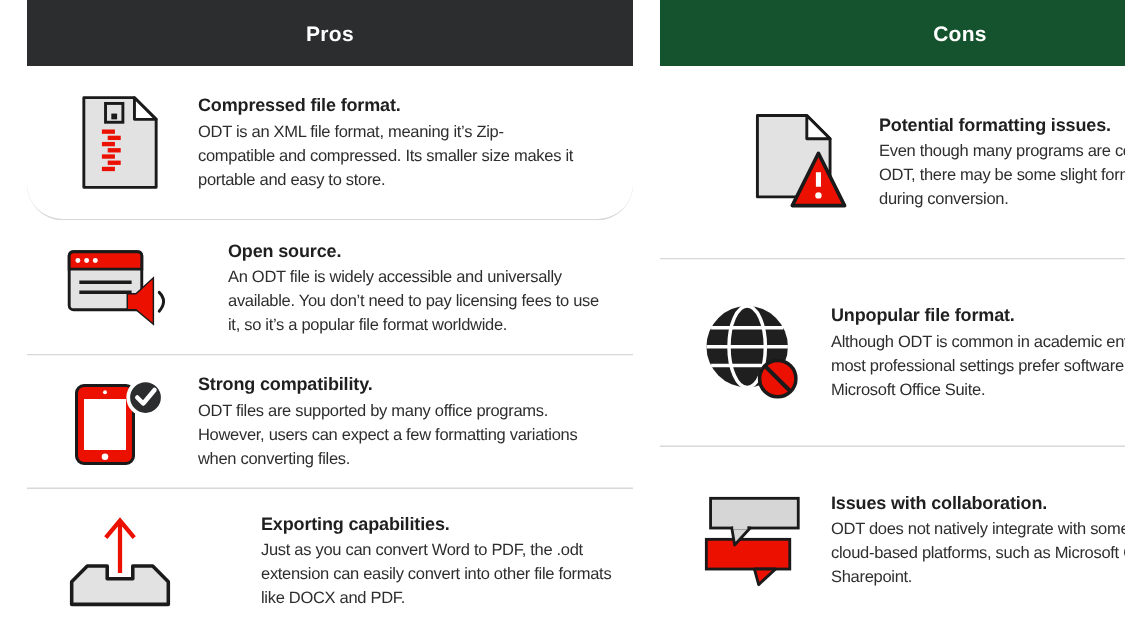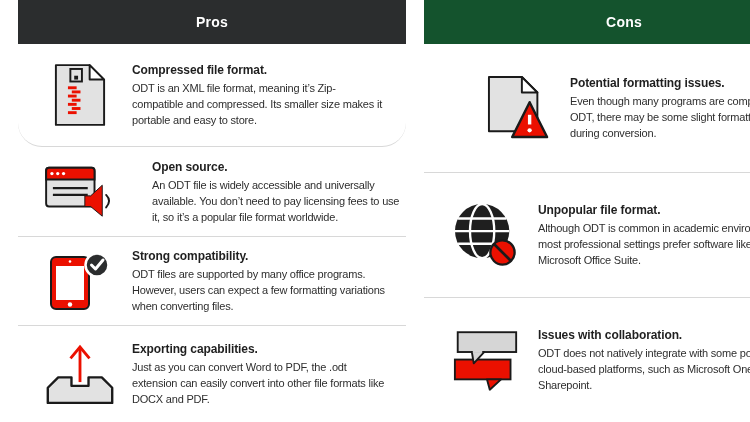--- a/index.html
+++ b/index.html
@@ -15,21 +15,21 @@
   }
   .col-header.dark{background:#2b2d2e;}
   .col-header.red{background:#14532d;}
   .row{
     display:flex;align-items:center;box-sizing:border-box;
     border-bottom:1px solid #d8d8d8;background:#ffffff;
   }
   .row.last{border-bottom:none;}
   
   .pros .r1{flex:0 0 103px;border-radius:24px;} .pros .r2{flex:0 0 90px;gap:20px;}
-  .pros .r3{flex:0 0 89px;}  .pros .r4{flex:0 0 96px;}
+  .pros .r3{flex:0 0 89px;}  .pros .r4{flex:0 0 96px;gap:42px;}
   .cons .r1{flex:0 0 129px;padding-left:32px;} .cons .r2{flex:0 0 125px;} .cons .r3{flex:0 0 124px;}
   .icon-cell{
     flex:0 0 76px;margin-left:24px;margin-right:14px;
     display:flex;align-items:center;justify-content:center;
   }
   .text-cell{width:254px;}
   .item-title{
     font-size:12px;font-weight:bold;color:#1f1f1f;line-height:16px;
     letter-spacing:-.1px;margin-bottom:2px;
   }

